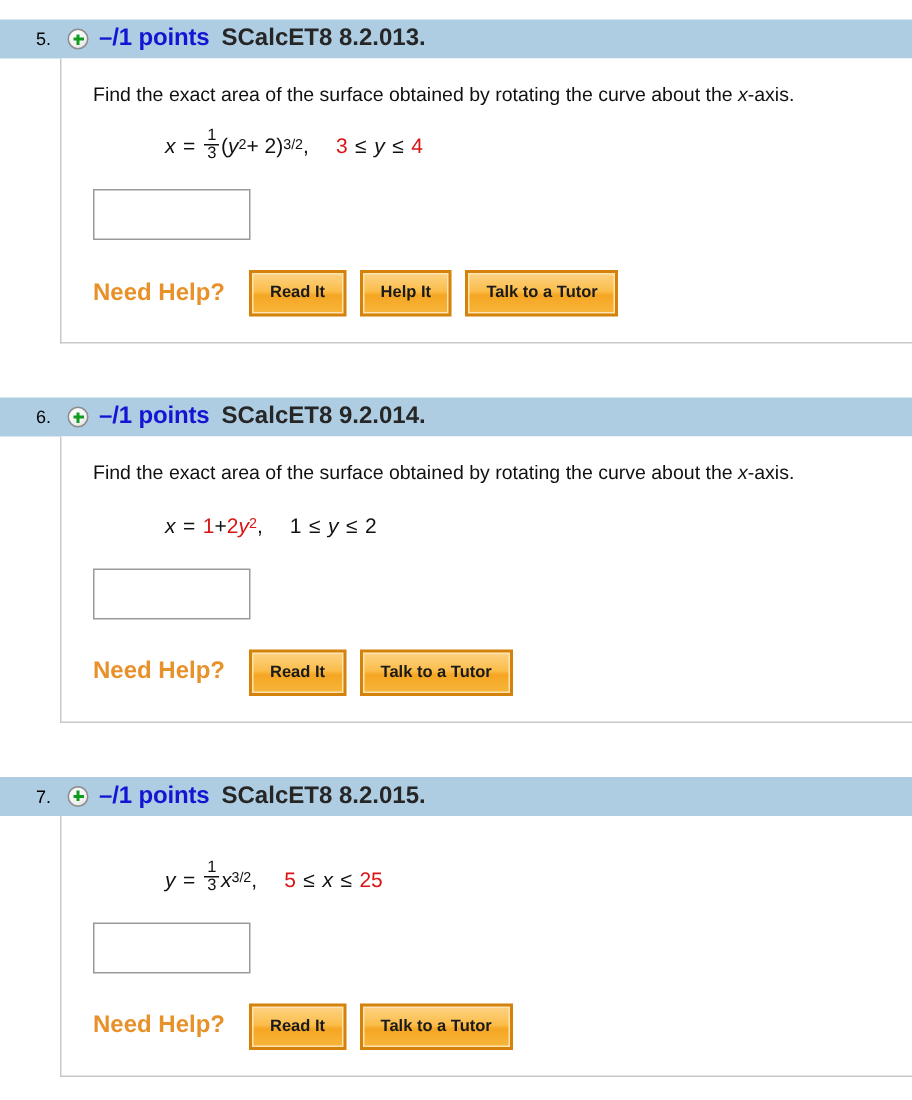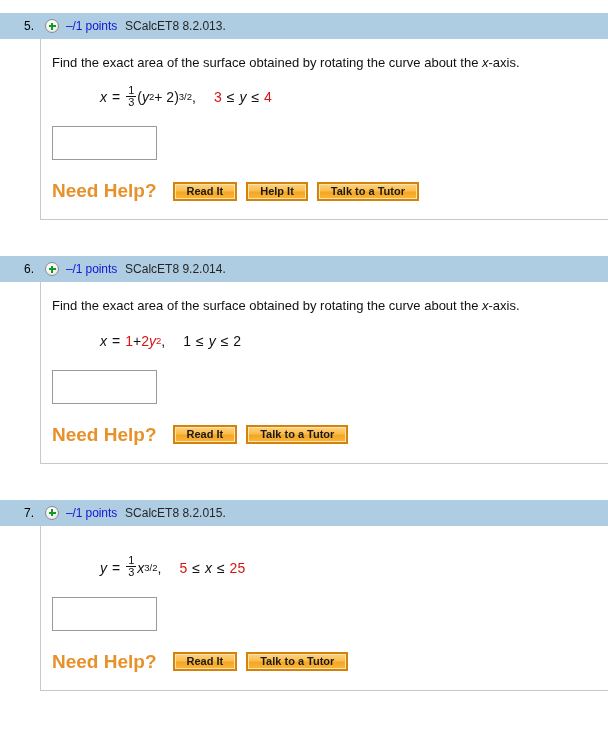--- a/index.html
+++ b/index.html
@@ -55,37 +55,38 @@
     background: #0f9b1e;
   }
   .plus-icon::before {
     left: 2.5px; right: 2.5px; top: 5px; height: 2px;
   }
   .plus-icon::after {
     top: 2.5px; bottom: 2.5px; left: 5px; width: 2px;
   }
   .points {
     color: #1414d2;
-    font-weight: normal;
-    font-size: 12px;
+    font-weight: bold;
+    font-size: 16px;
     letter-spacing: -0.1px;
   }
   .qcode {
     color: #262626;
-    font-size: 12px;
+    font-size: 16px;
     margin-left: 8px;
+    font-weight: bold;
   }
 
   
   .qbody {
     border-left: 1px solid #c8c8c8;
     border-bottom: 1px solid #c8c8c8;
     margin-left: 40px;
     background: #ffffff;
-    padding: 16px 0 0 11px;
+    padding: 16px 0 0 21px;
   }
   .qtext {
     font-size: 13px;
     color: #111111;
     line-height: 1.25;
   }
   .eq {
     margin-top: 13px;
     margin-left: 48px;
     font-size: 14px;
@@ -127,32 +128,32 @@
 
   .help-row {
     margin-top: 20px;
     margin-bottom: 17px;
     display: flex;
     align-items: center;
   }
   .help-label {
     color: #e8912a;
     font-weight: bold;
-    font-size: 19px;
+    font-size: 16px;
     margin-right: 16px;
     white-space: nowrap;
   }
   .help-btn {
     border: 2px solid #d4820a;
     background: linear-gradient(to bottom, #fcc martin 0%, #f6a623 100%);
     background: linear-gradient(to bottom, #fdd385 0%, #fbbd4a 45%, #f5a623 55%, #f7b63c 100%);
     color: #1a1a1a;
     font-weight: bold;
     font-size: 11px;
-    height: 19px;
+    height: 31px;
     line-height: 15px;
     padding: 0 12px;
     margin-right: 9px;
     white-space: nowrap;
     font-family: "Liberation Sans", sans-serif;
     box-shadow: inset 0 0 0 1px #fde3b0;
     cursor: pointer;
   }
 </style>
 </head>

